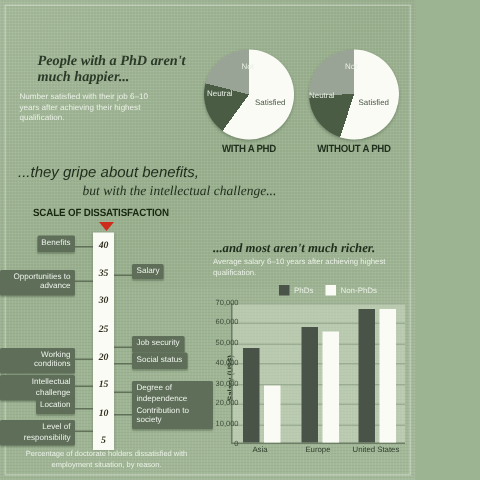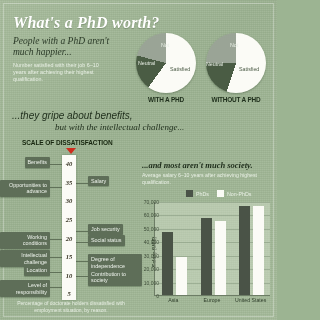--- a/index.html
+++ b/index.html
@@ -25,23 +25,23 @@
   
   .title{
     position:absolute;left:13px;top:14px;
     font-family:"Liberation Serif", serif;
     font-style:italic;font-weight:bold;
     font-size:16px;color:#ffffff;
     letter-spacing:.2px;
     text-shadow:0 1px 1px rgba(60,80,55,.35);
   }
   .subhead{
-    position:absolute;left:13px;top:36px;width:115px;
-    font-family:"Liberation Serif", serif;
-    font-style:italic;font-weight:normal;
+    position:absolute;left:25px;top:36px;width:115px;
+    font-family:"Liberation Serif", serif;
+    font-style:italic;font-weight:bold;
     font-size:9.5px;line-height:11px;color:#2b3a28;
   }
   .blurb{
     position:absolute;left:13px;top:62px;width:100px;
     font-size:5.4px;line-height:7.2px;color:#e9f0e5;
   }
 
   
   .pie-wrap{position:absolute;}
   .pie{
@@ -177,21 +177,20 @@
     font-size:5.2px;color:#2f3e2b;text-align:center;
     white-space:nowrap;
   }
 </style>
 </head>
 <body>
 
 <div id="root">
   <div class="border-frame"></div>
 
-  <div class="title">What's a PhD worth?</div>
   <div class="subhead">People with a PhD aren't much happier...</div>
   <div class="blurb">Number satisfied with their job 6–10 years after achieving their highest qualification.</div>
 
   <div class="pie-wrap" style="left:136px;top:33px;">
     <div class="pie" id="pie0" style="background: conic-gradient(rgb(251, 251, 246) 0deg, rgb(251, 251, 246) 216deg, rgb(74, 92, 68) 216deg, rgb(74, 92, 68) 284.4deg, rgb(154, 164, 150) 284.4deg, rgb(154, 164, 150) 360deg);"></div>
     <div class="pie-label onwhite" style="left:34px;top:33px;">Satisfied</div>
     <div class="pie-label ondark" style="left:25px;top:9px;">Not</div>
     <div class="pie-label ondark" style="left:2px;top:27px;">Neutral</div>
     <div class="pie-title">WITH A PHD</div>
   </div>
@@ -238,21 +237,21 @@
       <div class="lead" style="top: 231.218px; left: 76px; width: 12px;"></div>
       <div class="chip right" style="left: 88px; max-width: 48px; white-space: normal; top: 235.372px;">Social status</div>
       <div class="lead" style="top: 242.372px; left: 76px; width: 12px;"></div>
       <div class="chip right" style="left: 88px; max-width: 48px; white-space: normal; top: 253.962px;">Degree of independence</div>
       <div class="lead" style="top: 260.962px; left: 76px; width: 12px;"></div>
       <div class="chip right" style="left: 88px; max-width: 48px; white-space: normal; top: 268.833px;">Contribution to society</div>
       <div class="lead" style="top: 275.833px; left: 76px; width: 12px;"></div>
     </div>
   <div class="scale-caption">Percentage of doctorate holders dissatisfied with employment situation, by reason.</div>
 
-  <div class="bc-title">...and most aren't much society.</div>
+  <div class="bc-title">...and most aren't much richer.</div>
   <div class="bc-sub">Average salary 6–10 years after achieving highest qualification.</div>
   <div class="legend">
     <div class="legend-item">
       <span class="swatch sw-phd"></span>
       <span class="legend-text">PhDs</span>
     </div>
     <div class="legend-item">
       <span class="swatch sw-non"></span>
       <span class="legend-text">Non-PhDs</span>
     </div>

